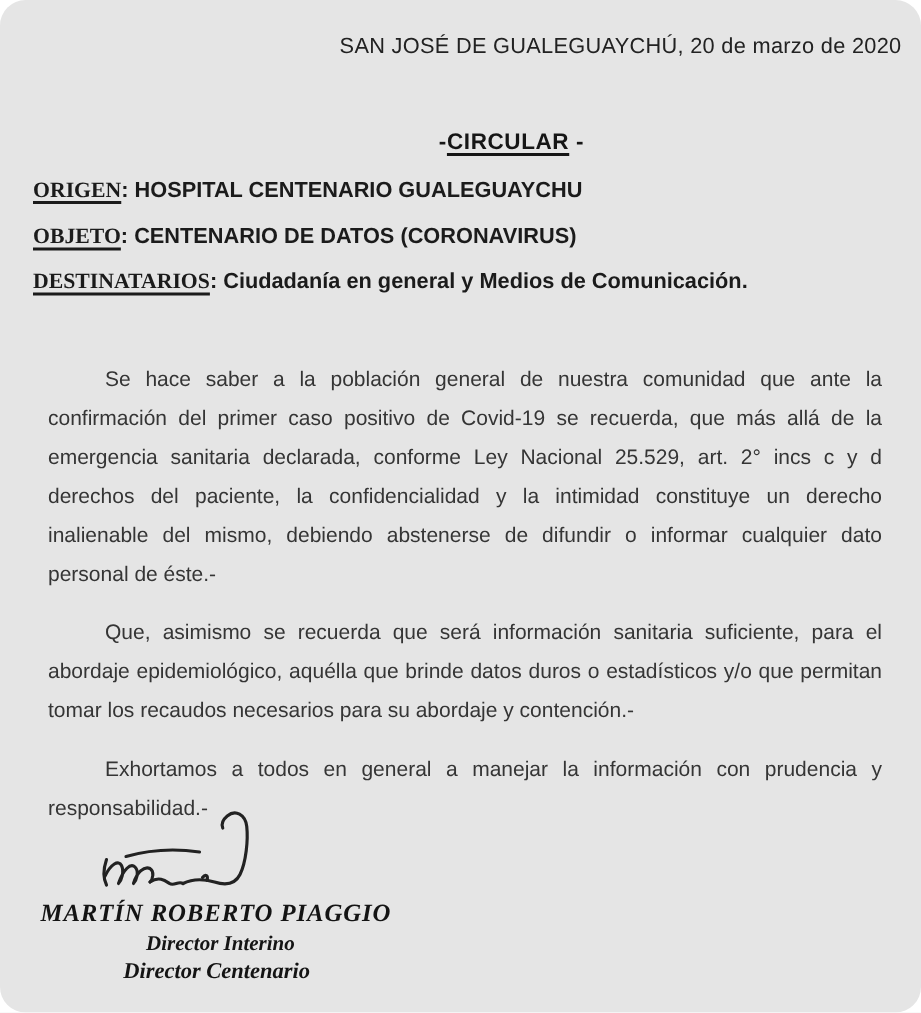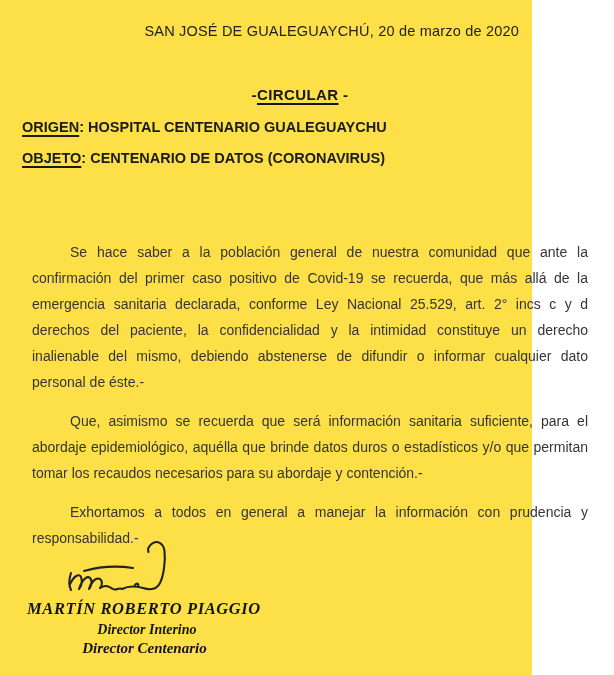--- a/index.html
+++ b/index.html
@@ -3,25 +3,26 @@
 <meta charset="utf-8">
 <style>
   html, body {
     margin: 0;
     padding: 0;
     background: #ffffff;
     overflow: hidden;
   }
   .page {
     position: relative;
-    width: 532px;
+    width: 614px;
     height: 675px;
-    background: #fde047;
+    background: #e5e5e5;
     font-family: "Liberation Sans", sans-serif;
     color: #2e2e2e;
+    border-radius: 17px;
   }
   .date-line {
     position: absolute;
     top: 23px;
     right: 13px;
     font-size: 14.5px;
     color: #222;
     letter-spacing: 0.2px;
     white-space: nowrap;
   }
@@ -53,20 +54,21 @@
     line-height: 30.5px;
     font-size: 14.5px;
     font-weight: bold;
     color: #1b1b1b;
     white-space: nowrap;
   }
   .field-label {
     text-decoration: underline;
     text-underline-offset: 3px;
     text-decoration-thickness: 1.5px;
+    font-family: Liberation Serif, serif;
   }
   .body-text {
     position: absolute;
     top: 226px;
     left: 19px;
     width: 582px;
     font-size: 14px;
     line-height: 26px;
     color: #353535;
     text-align: justify;
@@ -121,20 +123,23 @@
     <span>-</span><span class="uline">CIRCULAR</span><span> -</span>
   </div>
 
   <div class="fields">
     <div class="field-line">
       <span class="field-label">ORIGEN</span><span>: HOSPITAL CENTENARIO GUALEGUAYCHU</span>
     </div>
     <div class="field-line">
       <span class="field-label">OBJETO</span><span>: CENTENARIO DE DATOS (CORONAVIRUS)</span>
     </div>
+    <div class="field-line">
+      <span class="field-label">DESTINATARIOS</span><span>: Ciudadanía en general y Medios de Comunicación.</span>
+    </div>
   </div>
 
   <div class="body-text">
     <p>Se hace saber a la población general de nuestra comunidad que ante la confirmación del primer caso positivo de Covid-19 se recuerda, que más allá de la emergencia sanitaria declarada, conforme Ley Nacional 25.529, art. 2° incs c y d derechos del paciente, la confidencialidad y la intimidad constituye un derecho inalienable del mismo, debiendo abstenerse de difundir o informar cualquier dato personal de éste.-</p>
     <p>Que, asimismo se recuerda que será información sanitaria suficiente, para el abordaje epidemiológico, aquélla que brinde datos duros o estadísticos y/o que permitan tomar los recaudos necesarios para su abordaje y contención.-</p>
     <p>Exhortamos a todos en general a manejar la información con prudencia y responsabilidad.-</p>
   </div>
 
   <svg class="signature-scribble" viewBox="0 0 118 62" fill="none" xmlns="http://www.w3.org/2000/svg">
     <g stroke="#222" stroke-width="2.1" stroke-linecap="round" stroke-linejoin="round" fill="none">

